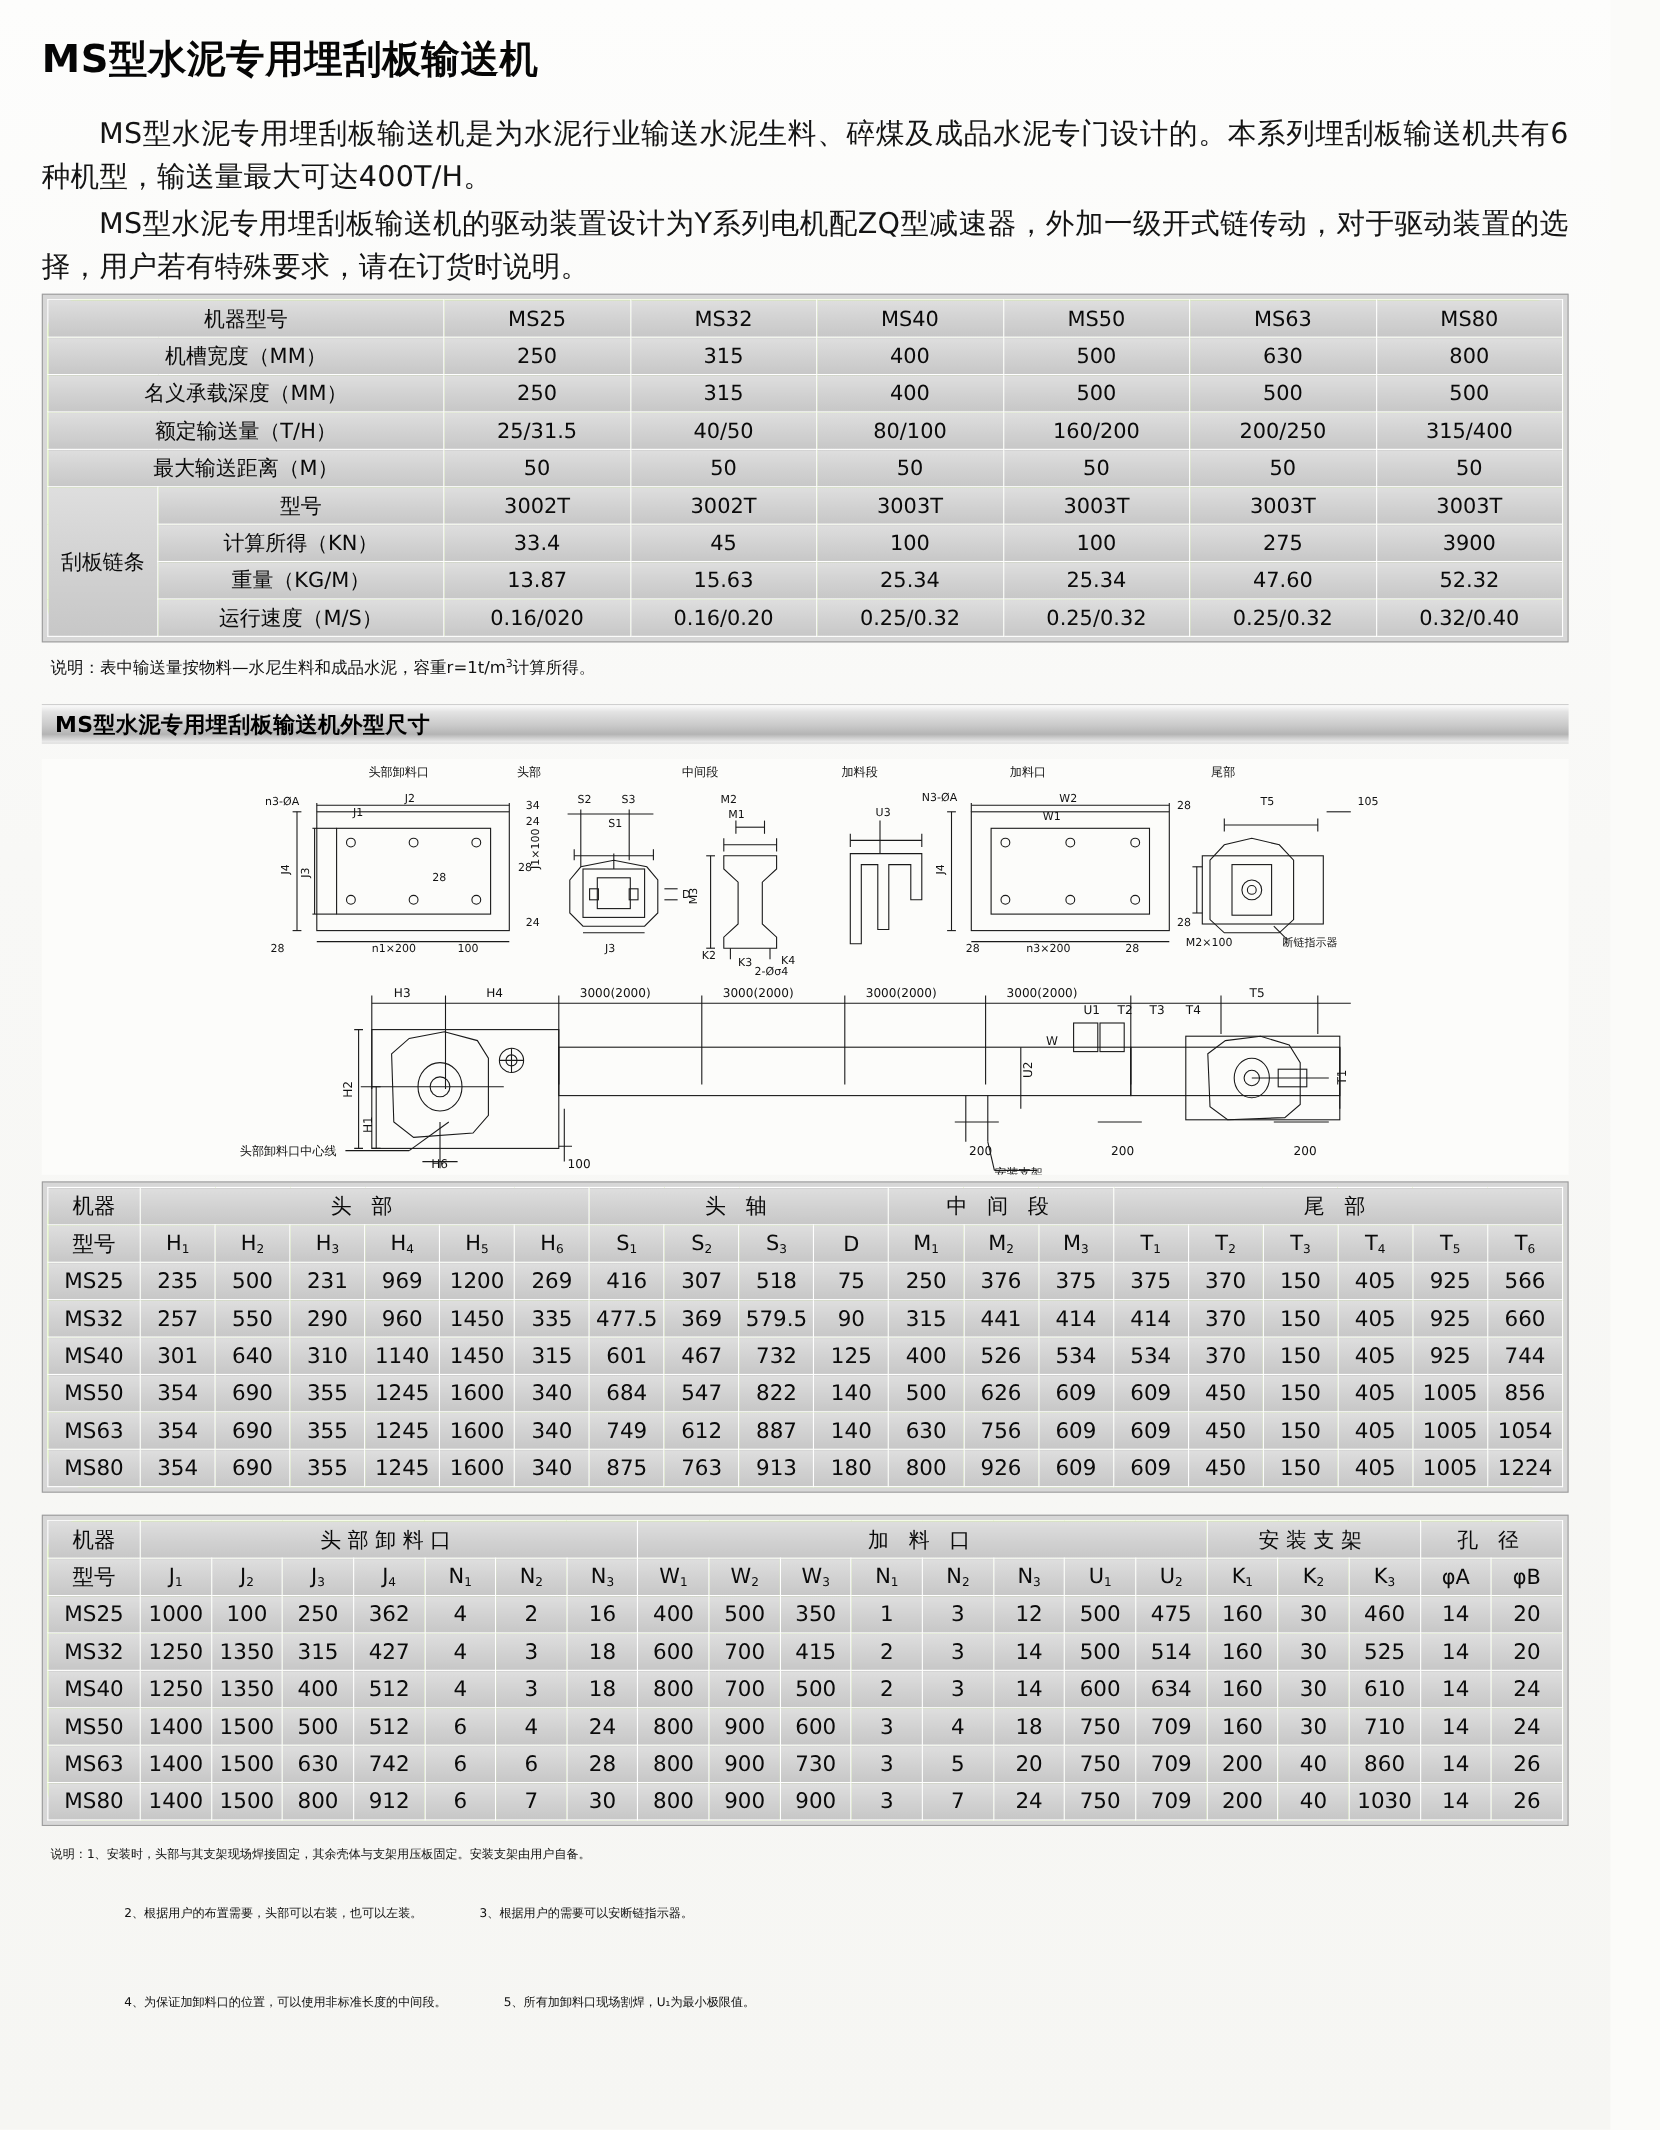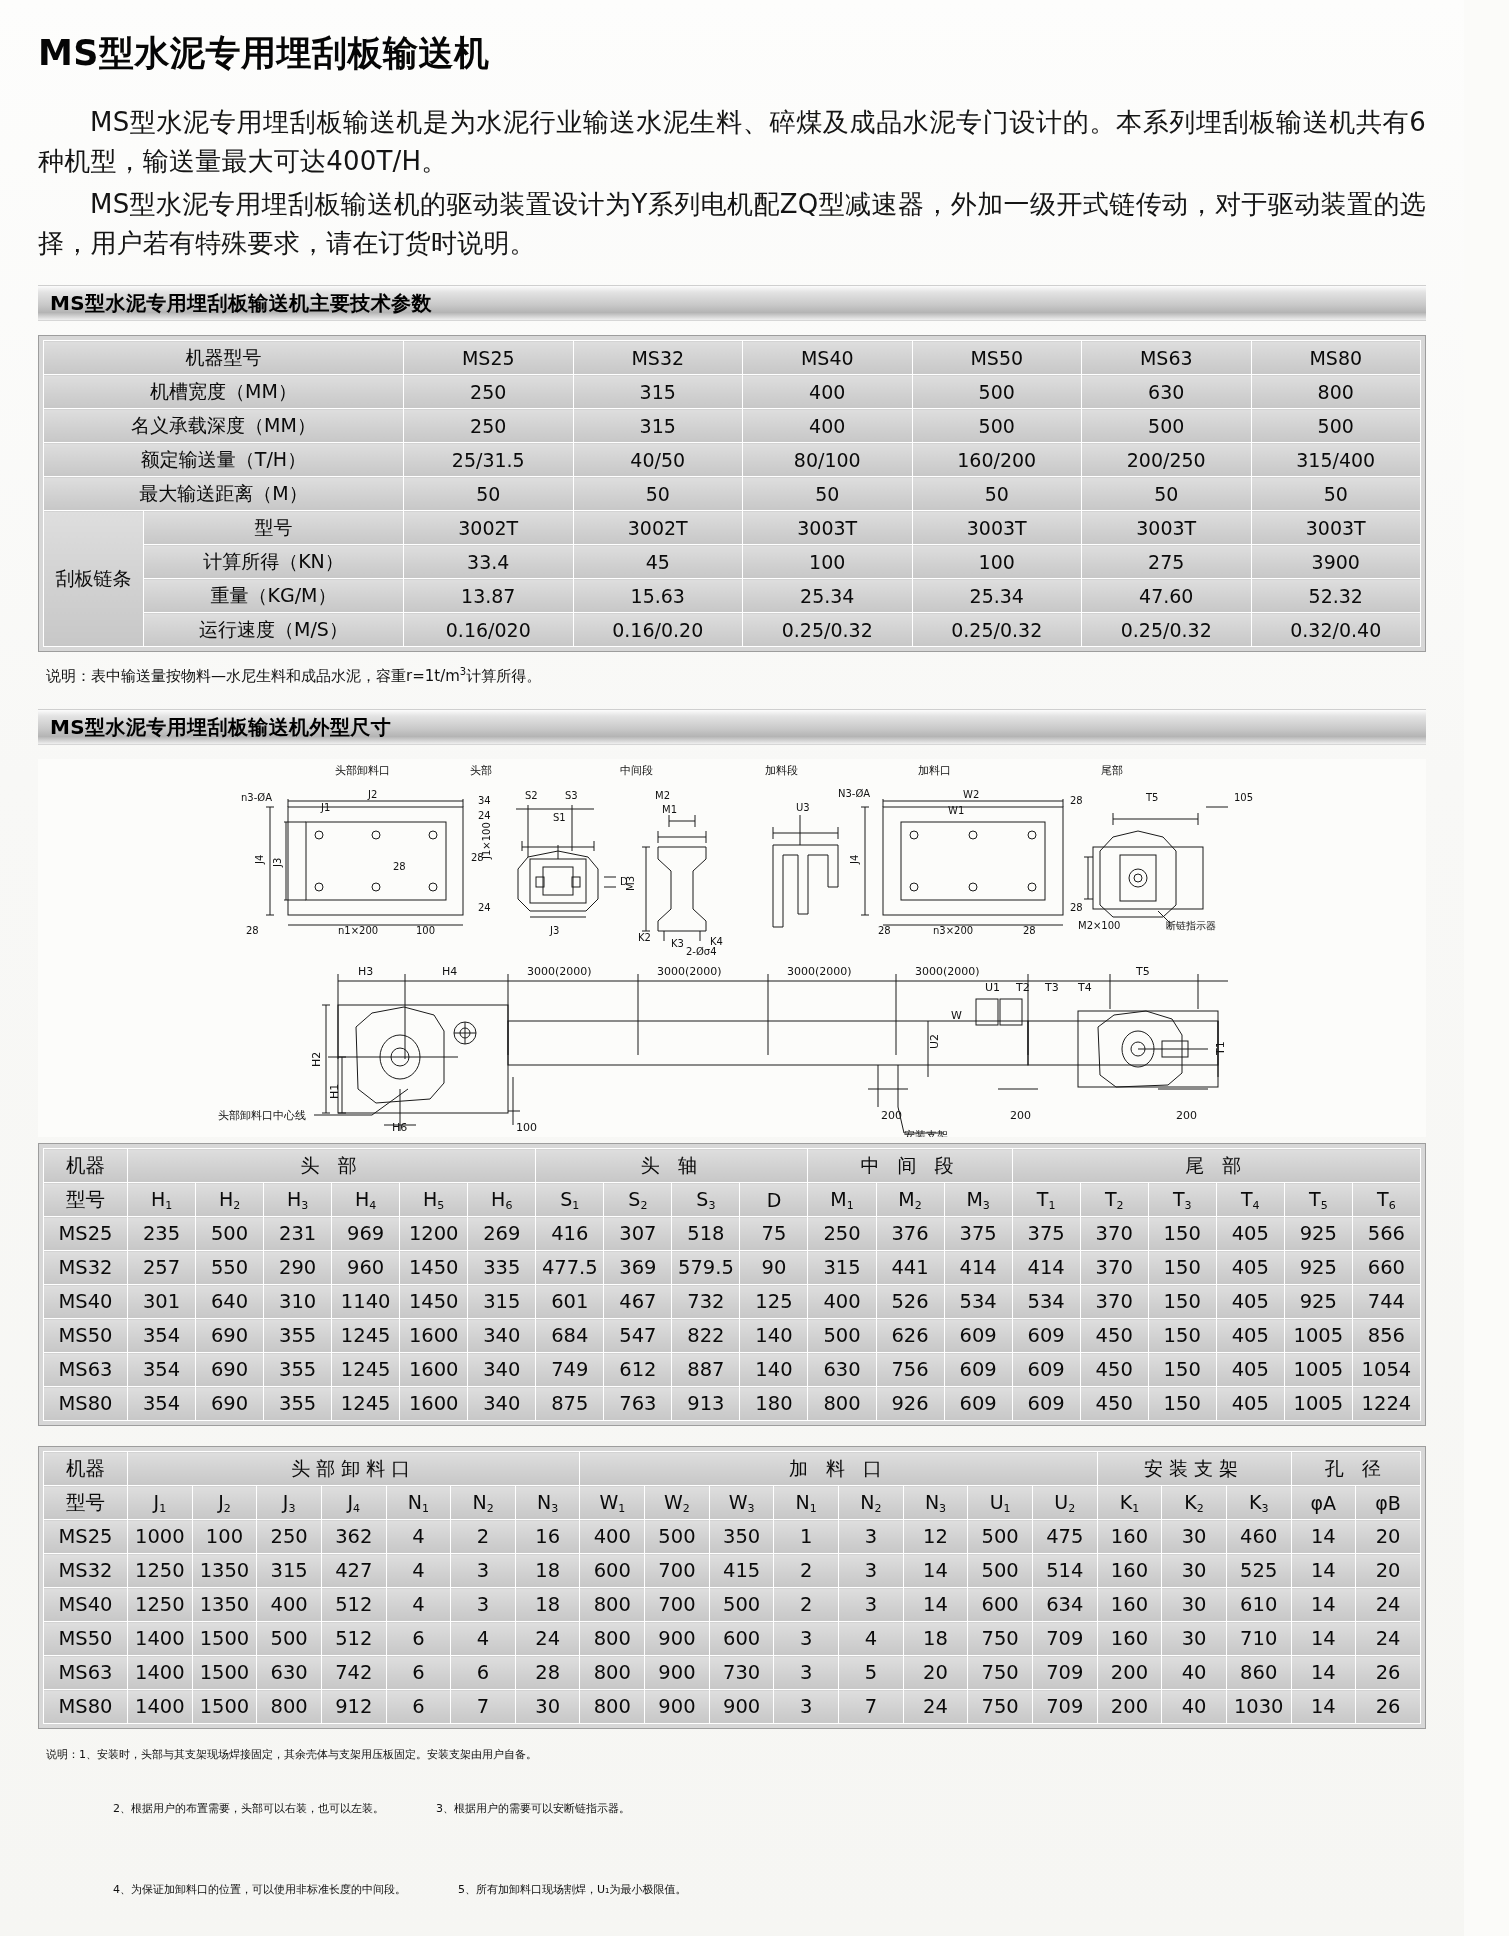--- a/index.html
+++ b/index.html
@@ -135,23 +135,20 @@
 <body>
 
 <div class="page">
 <div class="inner">
 
   <h1 class="doc-title">MS型水泥专用埋刮板输送机</h1>
 
   <p class="para">MS型水泥专用埋刮板输送机是为水泥行业输送水泥生料、碎煤及成品水泥专门设计的。本系列埋刮板输送机共有6种机型，输送量最大可达400T/H。</p>
   <p class="para">MS型水泥专用埋刮板输送机的驱动装置设计为Y系列电机配ZQ型减速器，外加一级开式链传动，对于驱动装置的选择，用户若有特殊要求，请在订货时说明。</p>
 
-  <div class="banner">
-    <span class="banner-text">MS型水泥专用埋刮板输送机主要技术参数</span>
-  </div>
 
   <div class="tbl-wrap">
     <table class="grid t1" id="t1">
           <colgroup>
             <col style="width:100px">
             <col style="width:260px">
             <col>
             <col>
             <col>
             <col>

